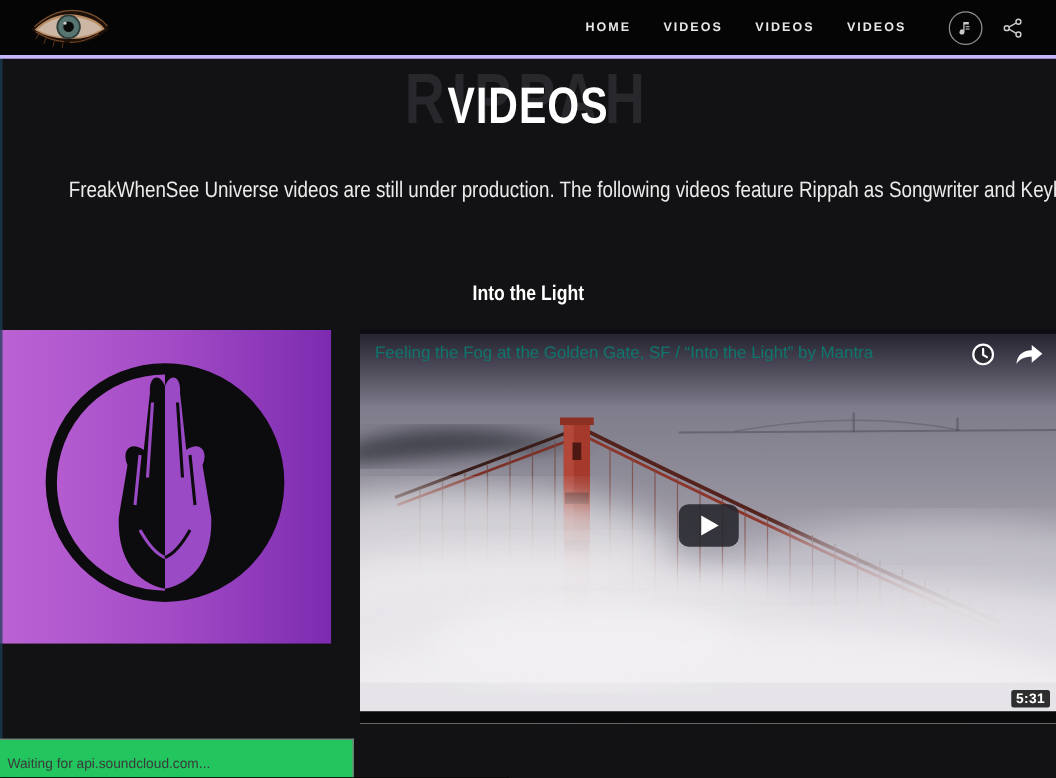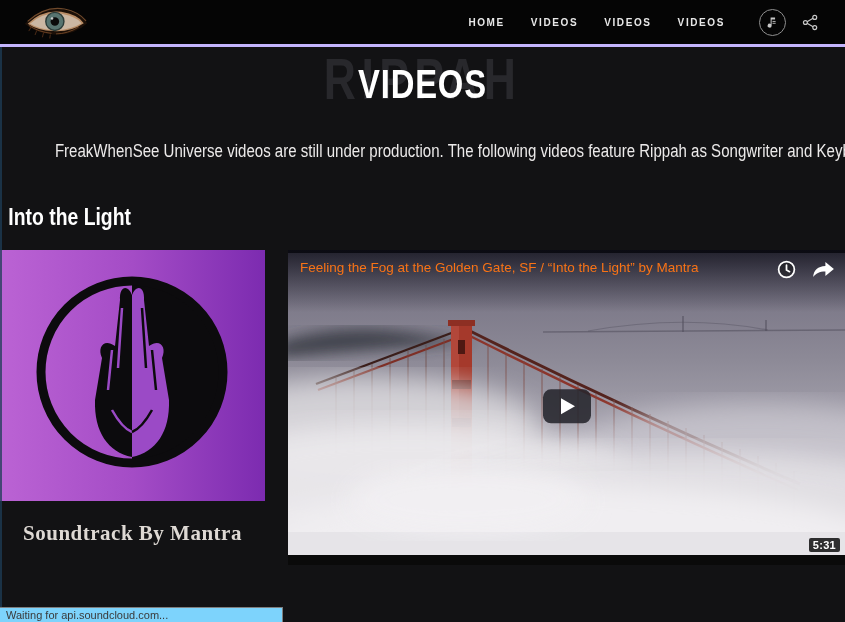--- a/index.html
+++ b/index.html
@@ -32,61 +32,61 @@
   .hero { position:relative; margin-top:46px; height:74px; }
   .ghost-title, .main-title { position:absolute; width:100%; text-align:center; white-space:nowrap; }
   .ghost-title { top:0; font-size:57px; font-weight:bold; color:#28282c; }
   .ghost-title span { display:inline-block; transform:scaleX(.78); letter-spacing:7px; }
   .main-title { top:15px; font-size:41px; font-weight:600; color:#ffffff; }
   .main-title span { display:inline-block; transform:scaleX(.8); letter-spacing:1px; }
 
   .intro { margin-top:22px; text-align:center; font-size:17px; color:#eceaea; }
   .intro span { display:inline-block; transform:scaleX(.885) scaleY(1.05); transform-origin:center; white-space:nowrap; }
 
-  .section-title { margin-top:43px; font-size:22px; color:#ffffff; }
+  .section-title { margin-top:65px; text-align:center; font-size:16px; color:#ffffff; }
   .section-title span { display:inline-block; transform:scaleX(.88) scaleY(1.05); }
 
   
   .row { margin-top:19px; display:flex; gap:23px; }
   .left-col { width:265px; flex:none; }
   .artwork { width:265px; height:251px; display:block; }
   .caption {
     margin-top:20px; text-align:center; font-family:"Liberation Serif", serif;
     font-weight:bold; font-size:21px; color:#ded9d4; letter-spacing:.5px;
   }
 
   
   .video { position:relative; width:557px; height:315px; background:#000; flex:none; }
   .thumb { position:absolute; inset:0; }
   .vid-grad {
     position:absolute; top:0; left:0; right:0; height:62px;
     background:linear-gradient(rgba(12,12,22,.78), rgba(12,12,22,0));
   }
   .vid-title {
-    position:absolute; top:10px; left:12px; right:70px; font-size:13.5px; color:#f97316; cursor:pointer;
+    position:absolute; top:10px; left:12px; right:70px; font-size:13.5px; color:#0f766e; cursor:pointer;
     white-space:nowrap; overflow:hidden;
   }
   .vid-icons { position:absolute; top:9px; right:10px; display:flex; gap:15px; align-items:center; }
   .vid-icons svg { cursor:pointer; }
   .play-btn {
     position:absolute; left:50%; top:50%; transform:translate(-50%,-55%);
     width:48px; height:34px; background:rgba(38,38,44,.88); border:none; border-radius:8px;
     display:flex; align-items:center; justify-content:center; cursor:pointer;
   }
   .play-tri { width:0; height:0; border-left:14px solid #fff; border-top:8px solid transparent; border-bottom:8px solid transparent; margin-left:3px; }
   .duration {
     position:absolute; right:5px; bottom:13px; background:rgba(0,0,0,.8); color:#fff;
     font-size:11px; font-weight:bold; padding:1px 4px; border-radius:2px; letter-spacing:.3px;margin-top:36px;
   }
 
   
   .statusbar {
-    position:absolute; left:0; bottom:0; width:283px; height:15px; background:#7dd3fc;
+    position:absolute; left:0; bottom:0; width:283px; height:31px; background:#22c55e;
     border-top:1px solid #7e7e7e; border-right:1px solid #7e7e7e;
-    font-size:11px; line-height:14px; color:#3a3a3a; padding:0 6px;
+    font-size:11px; line-height:14px; color:#3a3a3a; padding:12px 6px;
     white-space:nowrap; overflow:hidden;
   }
 </style>
 </head>
 <body>
 
 <div class="page">
   <div class="left-edge"></div>
 
   <header class="nav">
@@ -159,21 +159,20 @@
 
           <path d="M132,45 C136,34 145,36 144,50 L149,96 C160,88 167,97 162,108 L169,150 C170,182 156,202 132,207 Z" fill="#9b4ac6"></path>
 
           <path d="M122,58 L118,118 M112,100 L108,140" stroke="#9b4ac6" stroke-width="2.5" fill="none"></path>
           <path d="M142,58 L146,118 M152,100 L156,140" stroke="#0c0b0d" stroke-width="2.5" fill="none"></path>
           <path d="M112,160 Q122,178 132,182" stroke="#9b4ac6" stroke-width="2.5" fill="none"></path>
           <path d="M152,160 Q142,178 132,182" stroke="#0c0b0d" stroke-width="2.5" fill="none"></path>
         </g>
         <circle cx="132" cy="122" r="91" fill="none" stroke="#0c0b0d" stroke-width="9"></circle>
       </svg>
-      <div class="caption">Soundtrack By Mantra</div>
     </div>
 
     <div class="video">
       <svg class="thumb" viewBox="0 0 557 315" preserveAspectRatio="none">
         <defs>
           <linearGradient id="sky" x1="0" y1="0" x2="0" y2="1">
             <stop offset="0" stop-color="#6e6a7c"></stop>
             <stop offset="0.35" stop-color="#8d8a97"></stop>
             <stop offset="0.7" stop-color="#b5b2bc"></stop>
             <stop offset="1" stop-color="#d8d6db"></stop>

